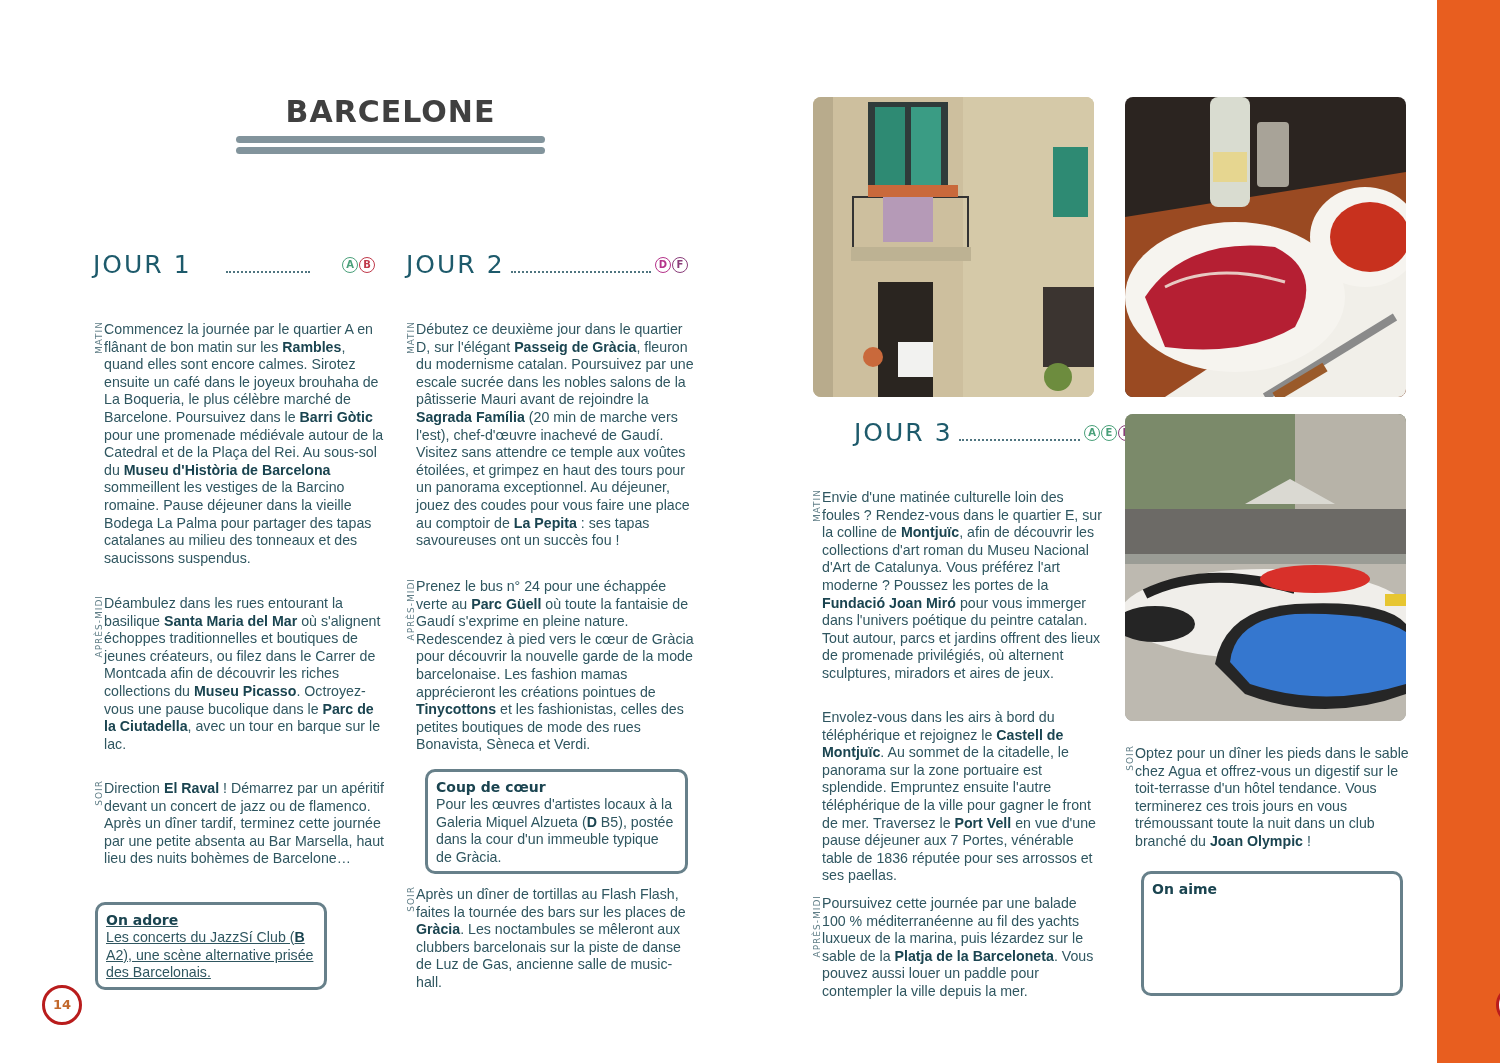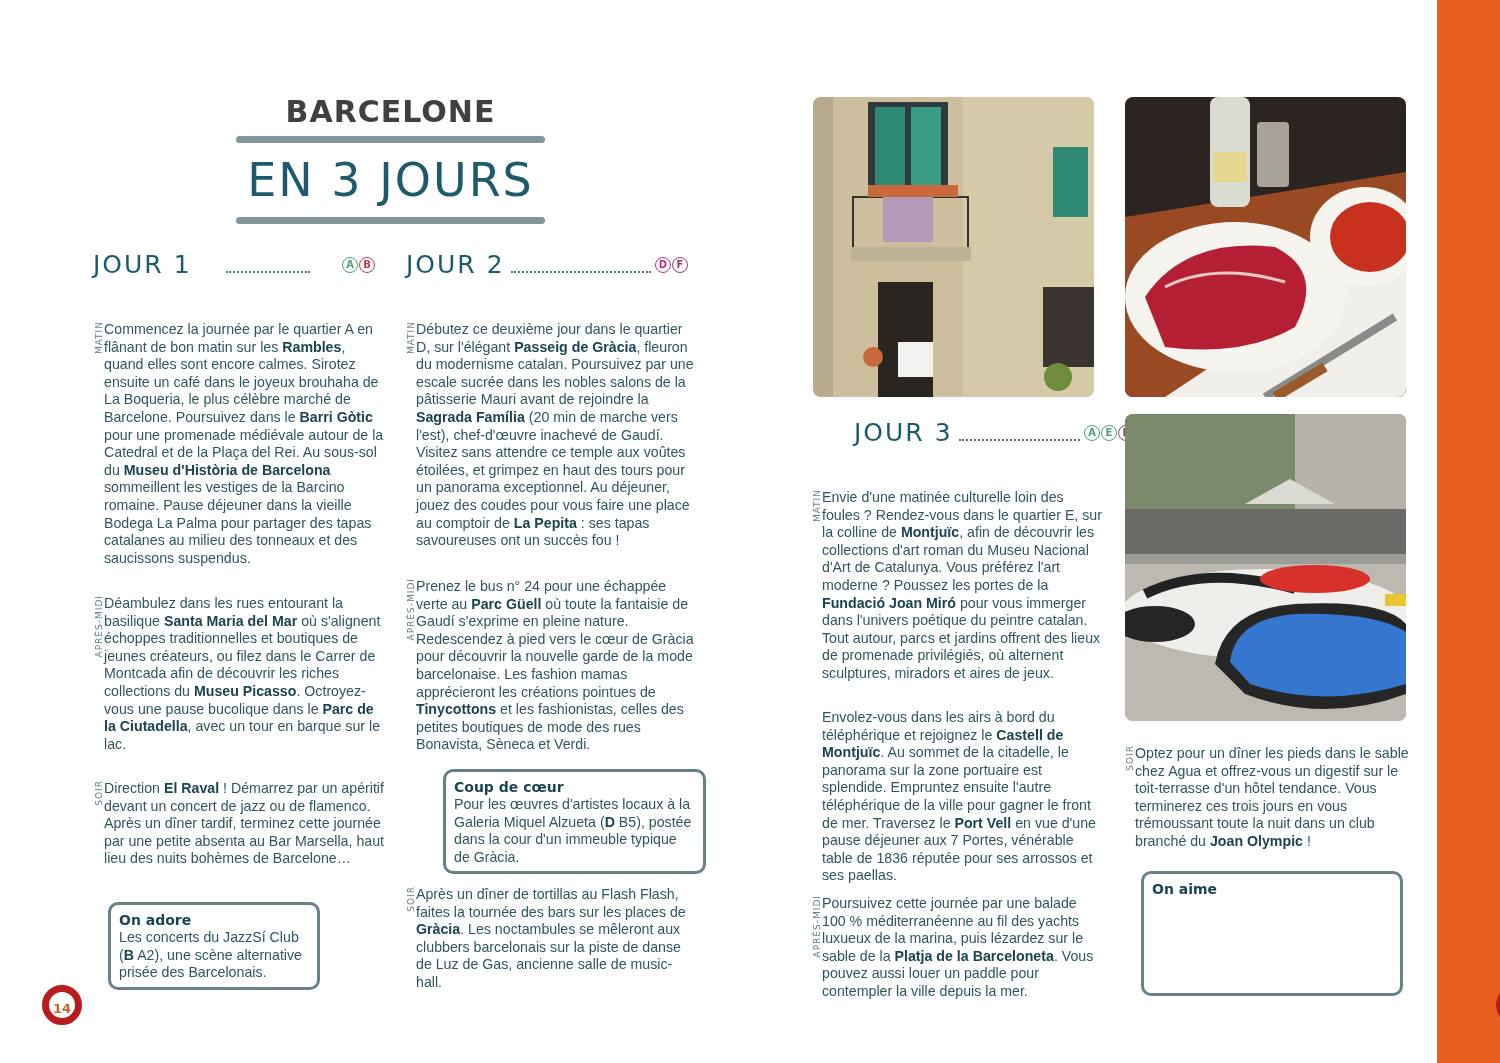--- a/index.html
+++ b/index.html
@@ -28,36 +28,35 @@
   .body-text { margin-left: 10px; font-family: "Liberation Sans", sans-serif; font-size: 14.2px; line-height: 17.6px; color: #2f5660; }
   .body-text b { color: #1a4450; font-weight: bold; }
 
   
   .callout { position: absolute; border: 3px solid #67808a; border-radius: 10px; padding: 6px 8px 5px 8px; background: #fff; }
   .callout-title { font-family: "DejaVu Sans", sans-serif; font-weight: bold; font-size: 14px; color: #1a4450; line-height: 18px; }
   .callout-text { font-family: "Liberation Sans", sans-serif; font-size: 14.2px; line-height: 17.6px; color: #2f5660; }
   .callout-text b { color: #1a4450; }
 
   
-  .page-num { position: absolute; width: 40px; height: 40px; border: 7px solid #b91c1c; border-radius: 50%; background: #fff; font-family: "DejaVu Sans", sans-serif; font-size: 13px; font-weight: bold; color: #c2682b; text-align: center; line-height: 34px; }
+  .page-num { position: absolute; width: 40px; height: 40px; border: 3px solid #b91c1c; border-radius: 50%; background: #fff; font-family: "DejaVu Sans", sans-serif; font-size: 13px; font-weight: bold; color: #c2682b; text-align: center; line-height: 34px; }
 
   
   .photo { position: absolute; border-radius: 8px; overflow: hidden; }
   .photo svg { display: block; width: 100%; height: 100%; }
 </style>
 </head>
 <body>
 
 <div class="spread">
   <div class="orange-band"></div>
 
   <div class="title-block">
     <div class="title-small">BARCELONE</div>
     <div class="title-rule"></div>
-    <div class="title-big">EN 3 JOURS</div>
     <div class="title-rule"></div>
   </div>
 
   <div class="day-head" style="left:93px; top:250px; width:282px;gap:28px;">
     <span class="day-label">JOUR 1</span>
     <span class="day-dots"></span>
     <span class="badges">
       <span class="badge" style="color:#4aa07a;border-color:#4aa07a">A</span>
       <span class="badge" style="color:#c0394a;border-color:#c0394a">B</span>
     </span>
@@ -87,34 +86,34 @@
     <div class="body-text">Commencez la journée par le quartier A en flânant de bon matin sur les <b>Rambles</b>, quand elles sont encore calmes. Sirotez ensuite un café dans le joyeux brouhaha de La Boqueria, le plus célèbre marché de Barcelone. Poursuivez dans le <b>Barri Gòtic</b> pour une promenade médiévale autour de la Catedral et de la Plaça del Rei. Au sous-sol du <b>Museu d'Història de Barcelona</b> sommeillent les vestiges de la Barcino romaine. Pause déjeuner dans la vieille Bodega La Palma pour partager des tapas catalanes au milieu des tonneaux et des saucissons suspendus.</div>
   </div>
   <div class="section" style="left:94px; top:595px; width:290px;">
     <div class="side-label">APRÈS-MIDI</div>
     <div class="body-text">Déambulez dans les rues entourant la basilique <b>Santa Maria del Mar</b> où s'alignent échoppes traditionnelles et boutiques de jeunes créateurs, ou filez dans le Carrer de Montcada afin de découvrir les riches collections du <b>Museu Picasso</b>. Octroyez-vous une pause bucolique dans le <b>Parc de la Ciutadella</b>, avec un tour en barque sur le lac.</div>
   </div>
   <div class="section" style="left:94px; top:780px; width:290px;">
     <div class="side-label">SOIR</div>
     <div class="body-text">Direction <b>El Raval</b> ! Démarrez par un apéritif devant un concert de jazz ou de flamenco. Après un dîner tardif, terminez cette journée par une petite absenta au Bar Marsella, haut lieu des nuits bohèmes de Barcelone…</div>
   </div>
-  <div class="callout" style="left:108px; top:902px; width:212px; height:88px;">
+  <div class="callout" style="left:95px; top:902px; width:232px; height:88px;text-decoration:underline;">
     <div class="callout-title">On adore</div>
     <div class="callout-text">Les concerts du JazzSí Club (<b>B</b> A2), une scène alternative prisée des Barcelonais.</div>
   </div>
 
   <div class="section" style="left:406px; top:321px; width:292px;">
     <div class="side-label">MATIN</div>
     <div class="body-text">Débutez ce deuxième jour dans le quartier D, sur l'élégant <b>Passeig de Gràcia</b>, fleuron du modernisme catalan. Poursuivez par une escale sucrée dans les nobles salons de la pâtisserie Mauri avant de rejoindre la <b>Sagrada Família</b> (20 min de marche vers l'est), chef-d'œuvre inachevé de Gaudí. Visitez sans attendre ce temple aux voûtes étoilées, et grimpez en haut des tours pour un panorama exceptionnel. Au déjeuner, jouez des coudes pour vous faire une place au comptoir de <b>La Pepita</b> : ses tapas savoureuses ont un succès fou !</div>
   </div>
   <div class="section" style="left:406px; top:578px; width:292px;">
     <div class="side-label">APRÈS-MIDI</div>
     <div class="body-text">Prenez le bus n° 24 pour une échappée verte au <b>Parc Güell</b> où toute la fantaisie de Gaudí s'exprime en pleine nature. Redescendez à pied vers le cœur de Gràcia pour découvrir la nouvelle garde de la mode barcelonaise. Les fashion mamas apprécieront les créations pointues de <b>Tinycottons</b> et les fashionistas, celles des petites boutiques de mode des rues Bonavista, Sèneca et Verdi.</div>
   </div>
-  <div class="callout" style="left:425px; top:769px; width:263px; height:105px;margin-left:18px;">
+  <div class="callout" style="left:425px; top:769px; width:263px; height:105px;">
     <div class="callout-title">Coup de cœur</div>
     <div class="callout-text">Pour les œuvres d'artistes locaux à la Galeria Miquel Alzueta (<b>D</b> B5), postée dans la cour d'un immeuble typique de Gràcia.</div>
   </div>
   <div class="section" style="left:406px; top:886px; width:292px;">
     <div class="side-label">SOIR</div>
     <div class="body-text">Après un dîner de tortillas au Flash Flash, faites la tournée des bars sur les places de <b>Gràcia</b>. Les noctambules se mêleront aux clubbers barcelonais sur la piste de danse de Luz de Gas, ancienne salle de music-hall.</div>
   </div>
 
   <div class="section" style="left:812px; top:489px; width:292px;">
     <div class="side-label">MATIN</div>

